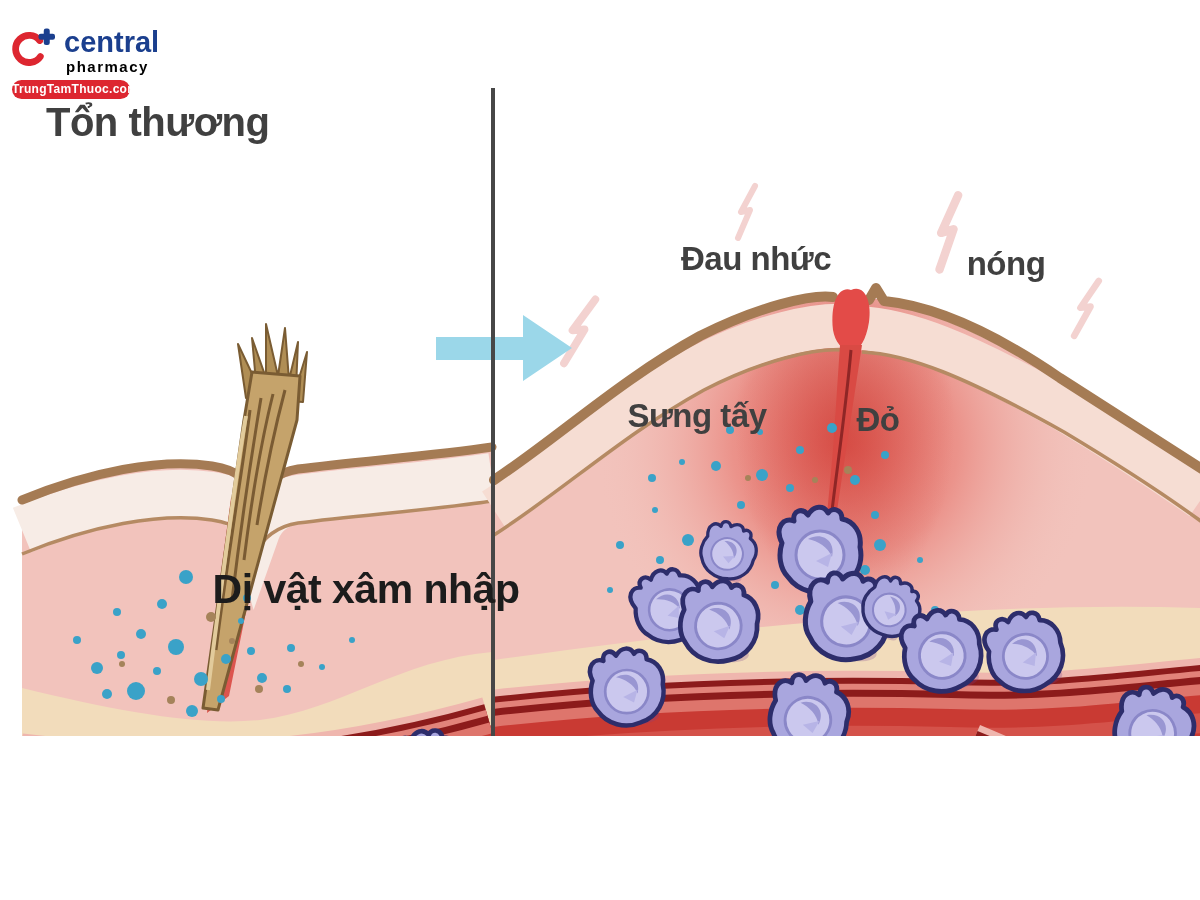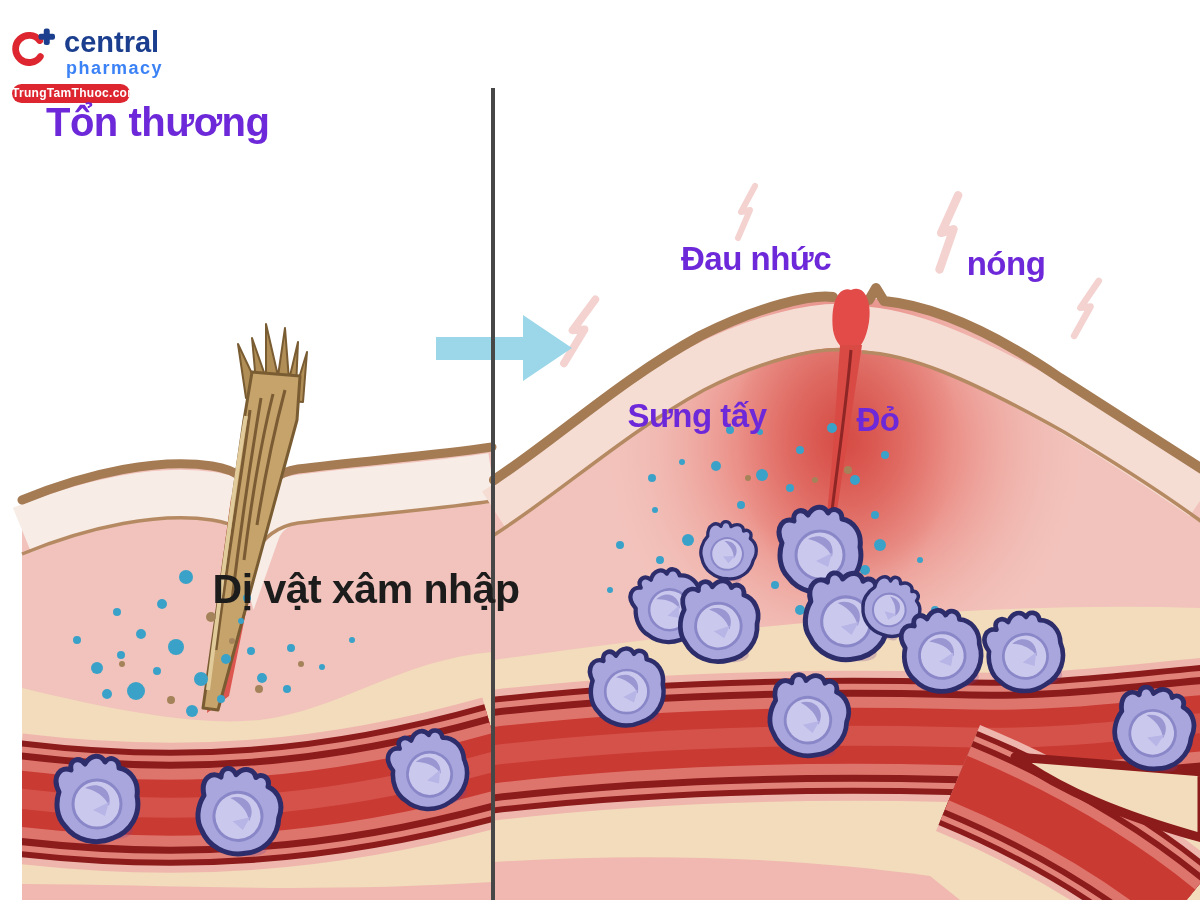--- a/index.html
+++ b/index.html
@@ -1,32 +1,32 @@
 <!DOCTYPE html>
 <html><head>
 <meta charset="utf-8">
 <style>
   html,body{margin:0;padding:0;background:#ffffff;}
   #stage{
-    position:relative;width:1200px;height:900px;background:#ffffff;overflow:hidden;
+    position:relative;width:1200px;height:736px;background:#ffffff;overflow:hidden;
     font-family:"Liberation Sans","DejaVu Sans",sans-serif;
   }
   #art{position:absolute;left:0;top:0;width:1200px;height:900px;}
-  .lbl{position:absolute;color:#6d28d9;white-space:nowrap;transform:translateX(-50%);}
+  .lbl{position:absolute;color:#404040;white-space:nowrap;transform:translateX(-50%);}
   .title{font-size:40px;font-weight:700;letter-spacing:-0.5px;transform:none;}
   .anno{font-size:33px;font-weight:700;letter-spacing:-0.5px;}
   .caption{position:absolute;color:#1c1c1c;font-size:41px;font-weight:700;text-align:center;
     line-height:1.22;transform:translateX(-50%);letter-spacing:-0.5px;}
   
   #logo{position:absolute;left:10px;top:22px;width:180px;}
   #logo .row{display:flex;align-items:flex-start;}
   #logo .cmark{width:48px;height:52px;flex:0 0 auto;}
   #logo .words{margin-left:6px;}
   #logo .brand{color:#1b3f8e;font-size:29px;font-weight:700;line-height:1;margin-top:6px;}
-  #logo .sub{color:#3b82f6;font-size:18px;font-weight:700;letter-spacing:1.5px;margin-top:1px;margin-left:2px;}
+  #logo .sub{color:#000000;font-size:15px;font-weight:700;letter-spacing:1.5px;margin-top:1px;margin-left:2px;}
   #logo .pill{margin-top:5px;margin-left:2px;background:#dd2630;color:#ffffff;border-radius:10px;
     width:118px;text-align:right;font-size:12px;font-weight:700;padding:2px 0 3px 0;letter-spacing:0.3px;}
 </style>
 </head>
 <body>
 
 <div id="stage">
 
   <svg id="art" viewBox="0 0 1200 900">
     <defs>

